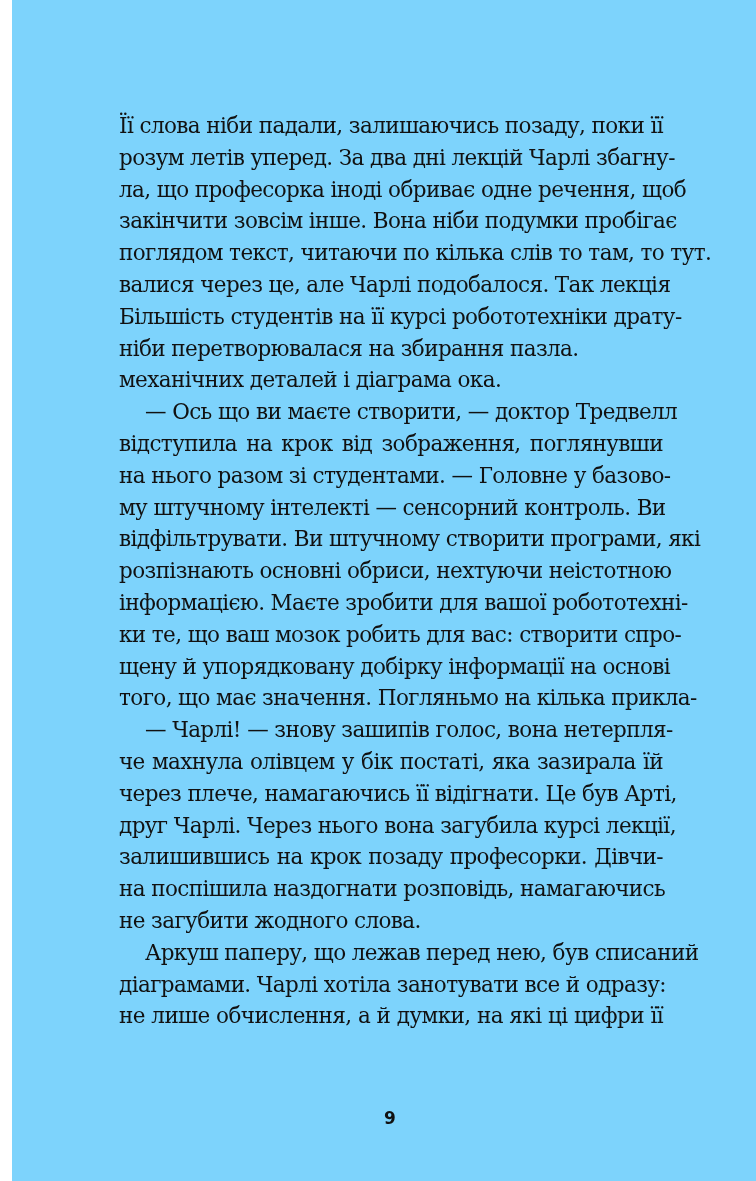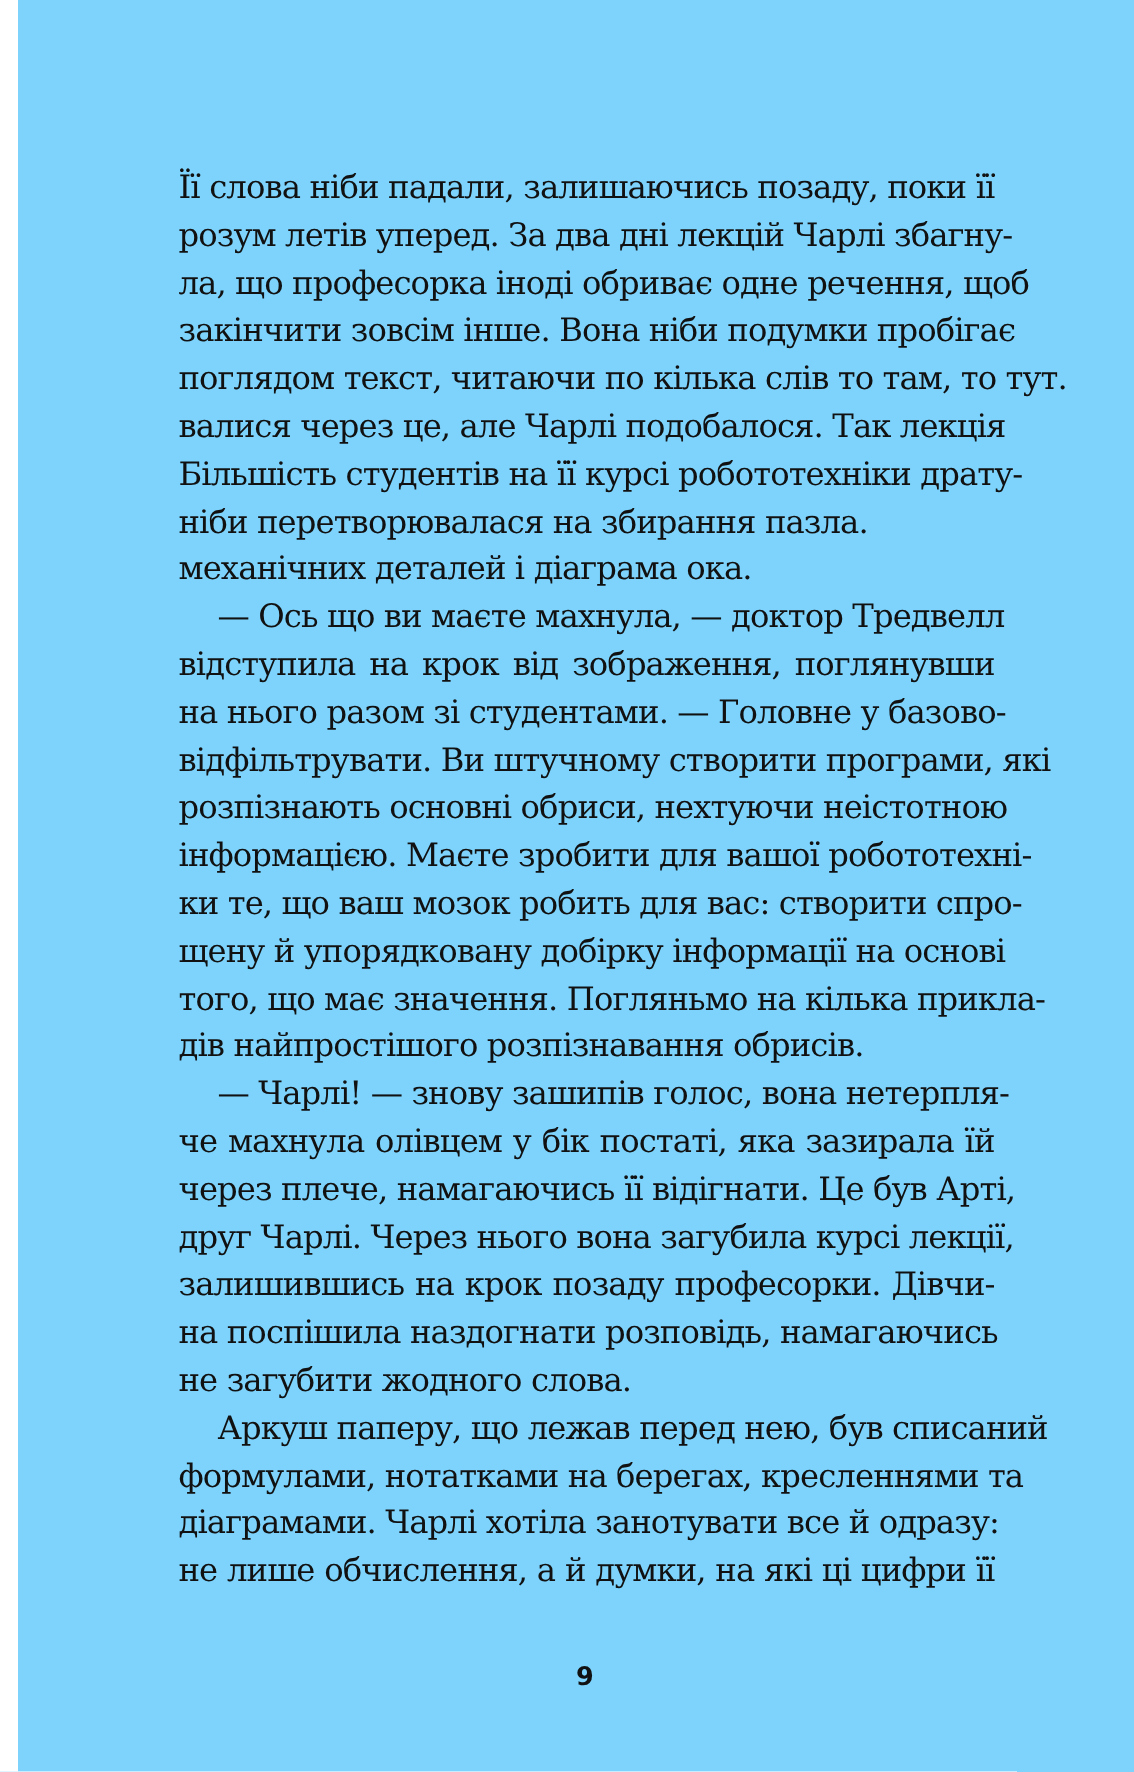--- a/index.html
+++ b/index.html
@@ -73,44 +73,43 @@
       <span class="line">валися через це, але Чарлі подобалося. Так лекція</span>
       <span class="line">Більшість студентів на її курсі робототехніки драту-</span>
       <span class="line last">ніби перетворювалася на збирання пазла.</span>
     </div>
 
     <div>
       <span class="line last">механічних деталей і діаграма ока.</span>
     </div>
 
     <div>
-      <span class="line indent">— Ось що ви маєте махнула, — доктор Тредвелл</span>
+      <span class="line indent">— Ось що ви маєте створити, — доктор Тредвелл</span>
       <span class="line">відступила на крок від зображення, поглянувши</span>
       <span class="line">на нього разом зі студентами. — Головне у базово-</span>
+      <span class="line">му штучному інтелекті — сенсорний контроль. Ви</span>
       <span class="line">відфільтрувати. Ви штучному створити програми, які</span>
       <span class="line">розпізнають основні обриси, нехтуючи неістотною</span>
       <span class="line">інформацією. Маєте зробити для вашої робототехні-</span>
       <span class="line">ки те, що ваш мозок робить для вас: створити спро-</span>
       <span class="line">щену й упорядковану добірку інформації на основі</span>
       <span class="line">того, що має значення. Погляньмо на кілька прикла-</span>
-      <span class="line last">дів найпростішого розпізнавання обрисів.</span>
     </div>
 
     <div>
       <span class="line indent">— Чарлі! — знову зашипів голос, вона нетерпля-</span>
       <span class="line">че махнула олівцем у бік постаті, яка зазирала їй</span>
       <span class="line">через плече, намагаючись її відігнати. Це був Арті,</span>
       <span class="line">друг Чарлі. Через нього вона загубила курсі лекції,</span>
       <span class="line">залишившись на крок позаду професорки. Дівчи-</span>
       <span class="line">на поспішила наздогнати розповідь, намагаючись</span>
       <span class="line last">не загубити жодного слова.</span>
     </div>
 
     <div>
       <span class="line indent">Аркуш паперу, що лежав перед нею, був списаний</span>
-      <span class="line">формулами, нотатками на берегах, кресленнями та</span>
       <span class="line">діаграмами. Чарлі хотіла занотувати все й одразу:</span>
       <span class="line">не лише обчислення, а й думки, на які ці цифри її</span>
     </div>
   </div>
 
   <div class="page-number">9</div>
 </div>
 
 </body></html>

